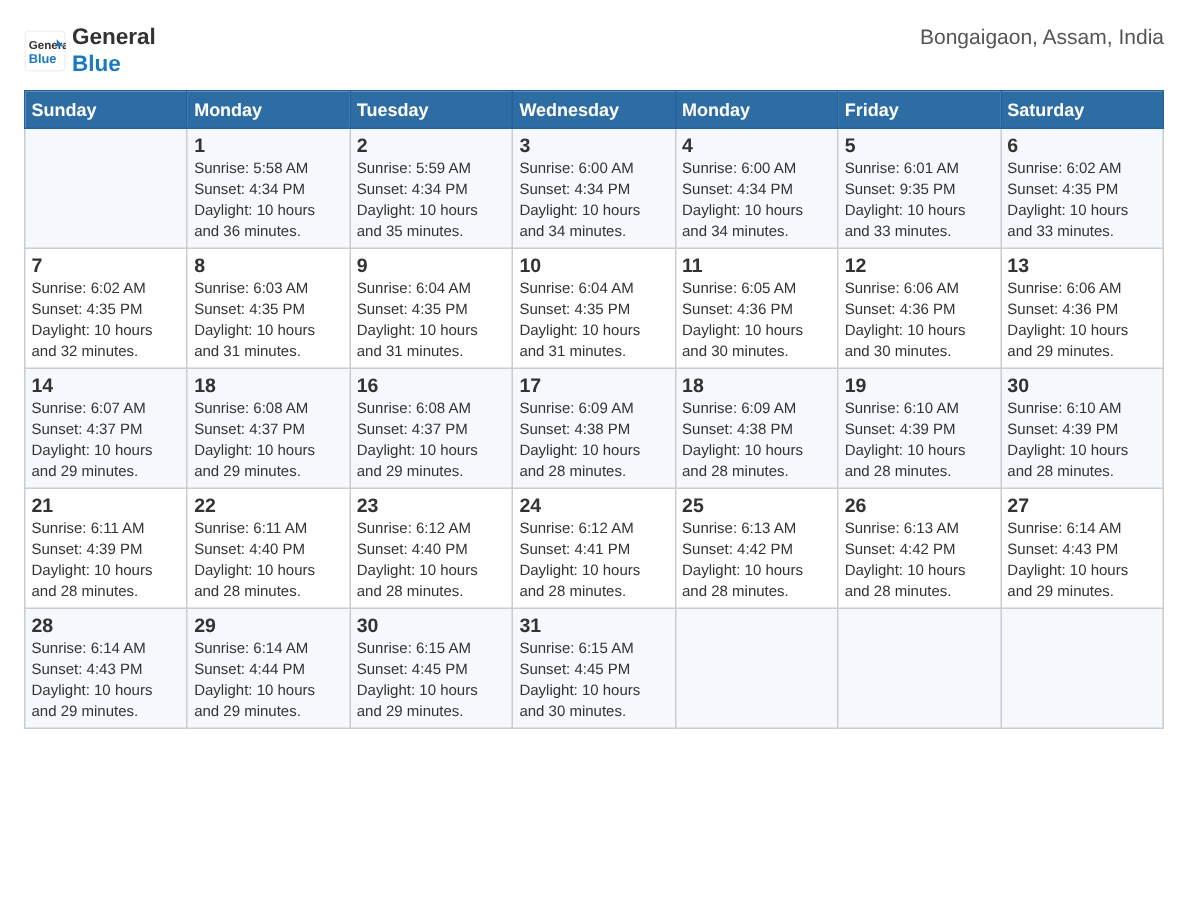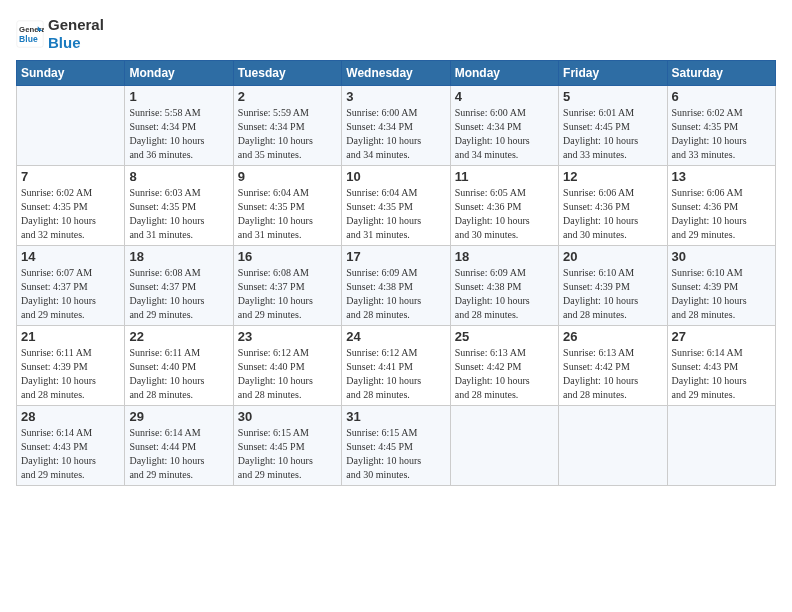--- a/index.html
+++ b/index.html
@@ -63,21 +63,20 @@
     .day-num {
       font-size: 13px;
       font-weight: bold;
       display: block;
       margin-bottom: 2px;
     }
     .day-info {
       font-size: 10px;
       color: #333;
       line-height: 1.4;
-      font-family: Liberation Serif, serif;
     }
     .empty { background: #f9f9f9; }
     tr:nth-child(odd) td { background: #f5f8fc; }
     tr:nth-child(even) td { background: #fff; }
     .calendar thead tr th { background: #2e6da4; }
   </style>
 </head>
 <body>
 
 <div class="header">
@@ -87,20 +86,21 @@
       <text x="4" y="16" font-size="10" font-weight="bold" fill="#333" font-family="Arial">General</text>
       <text x="4" y="28" font-size="11" font-weight="bold" fill="#1a7abf" font-family="Arial">Blue</text>
       <polygon points="28,8 34,14 28,14" fill="#1a7abf"></polygon>
     </svg>
     <div style="display:flex;flex-direction:column;line-height:1.2;">
       <span style="font-size:15px;font-weight:bold;color:#333;">General</span>
       <span style="font-size:15px;font-weight:bold;color:#1a7abf;">Blue</span>
     </div>
   </div>
   <div class="title-block">
+    <div class="subtitle">Bongaigaon, Assam, India</div>
   </div>
 </div>
 
 <table class="calendar">
   <thead>
     <tr>
     <th>Sunday</th>
         <th>Monday</th>
         <th>Tuesday</th>
         <th>Wednesday</th>
@@ -136,21 +136,21 @@
         <td>
           <span class="day-num">4</span>
           <div class="day-info" style="white-space: pre-line;">Sunrise: 6:00 AM
 Sunset: 4:34 PM
 Daylight: 10 hours
 and 34 minutes.</div>
         </td>
         <td>
           <span class="day-num">5</span>
           <div class="day-info" style="white-space: pre-line;">Sunrise: 6:01 AM
-Sunset: 4:45 PM
+Sunset: 9:35 PM
 Daylight: 10 hours
 and 33 minutes.</div>
         </td>
         <td>
           <span class="day-num">6</span>
           <div class="day-info" style="white-space: pre-line;">Sunrise: 6:02 AM
 Sunset: 4:35 PM
 Daylight: 10 hours
 and 33 minutes.</div>
         </td>
@@ -236,21 +236,21 @@
 and 28 minutes.</div>
         </td>
         <td>
           <span class="day-num">18</span>
           <div class="day-info" style="white-space: pre-line;">Sunrise: 6:09 AM
 Sunset: 4:38 PM
 Daylight: 10 hours
 and 28 minutes.</div>
         </td>
         <td>
-          <span class="day-num">20</span>
+          <span class="day-num">19</span>
           <div class="day-info" style="white-space: pre-line;">Sunrise: 6:10 AM
 Sunset: 4:39 PM
 Daylight: 10 hours
 and 28 minutes.</div>
         </td>
         <td>
           <span class="day-num">30</span>
           <div class="day-info" style="white-space: pre-line;">Sunrise: 6:10 AM
 Sunset: 4:39 PM
 Daylight: 10 hours

